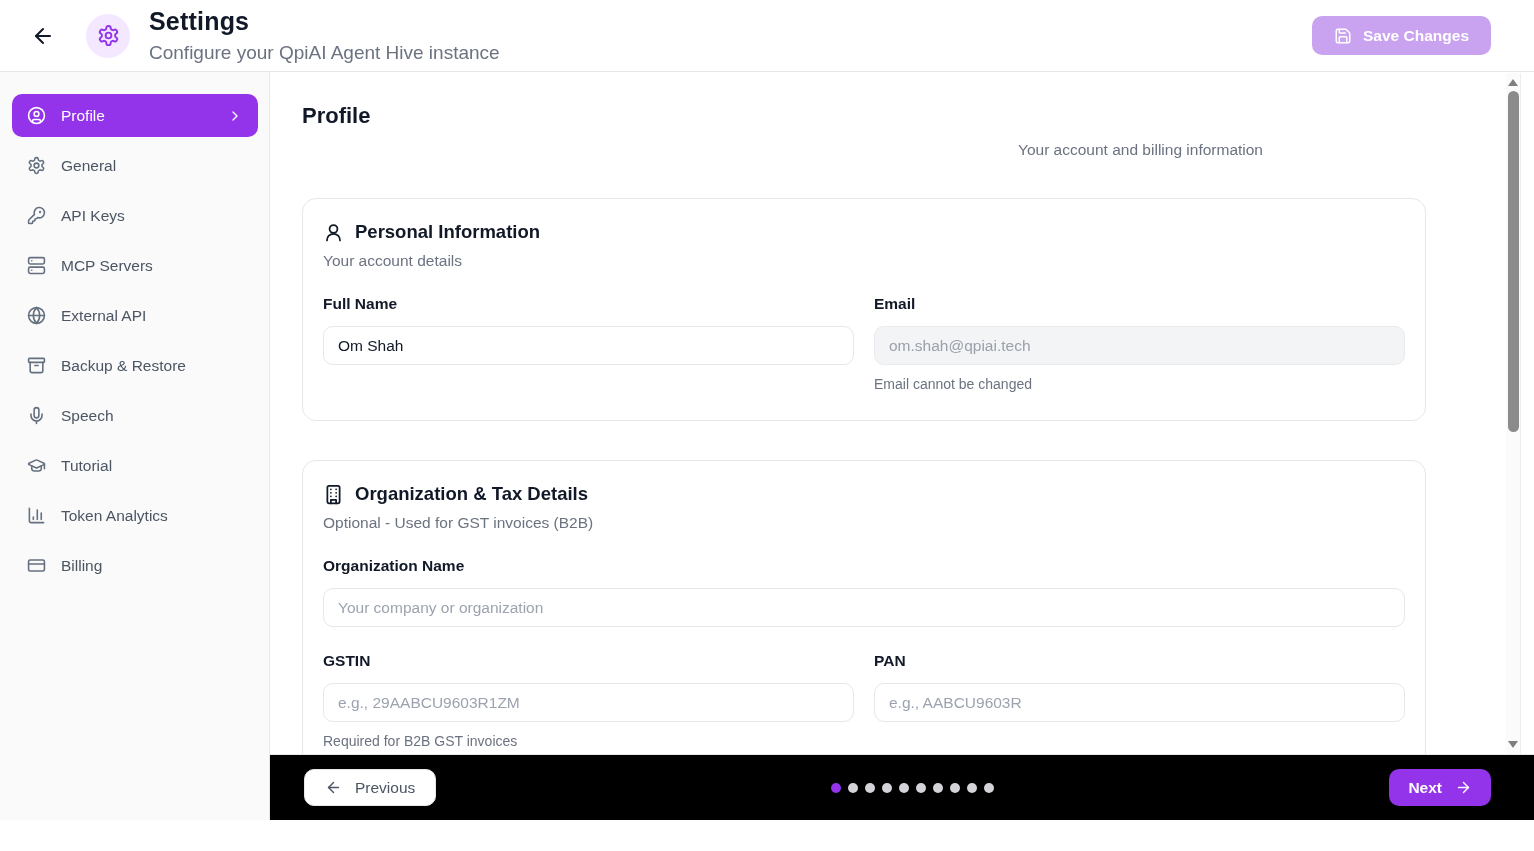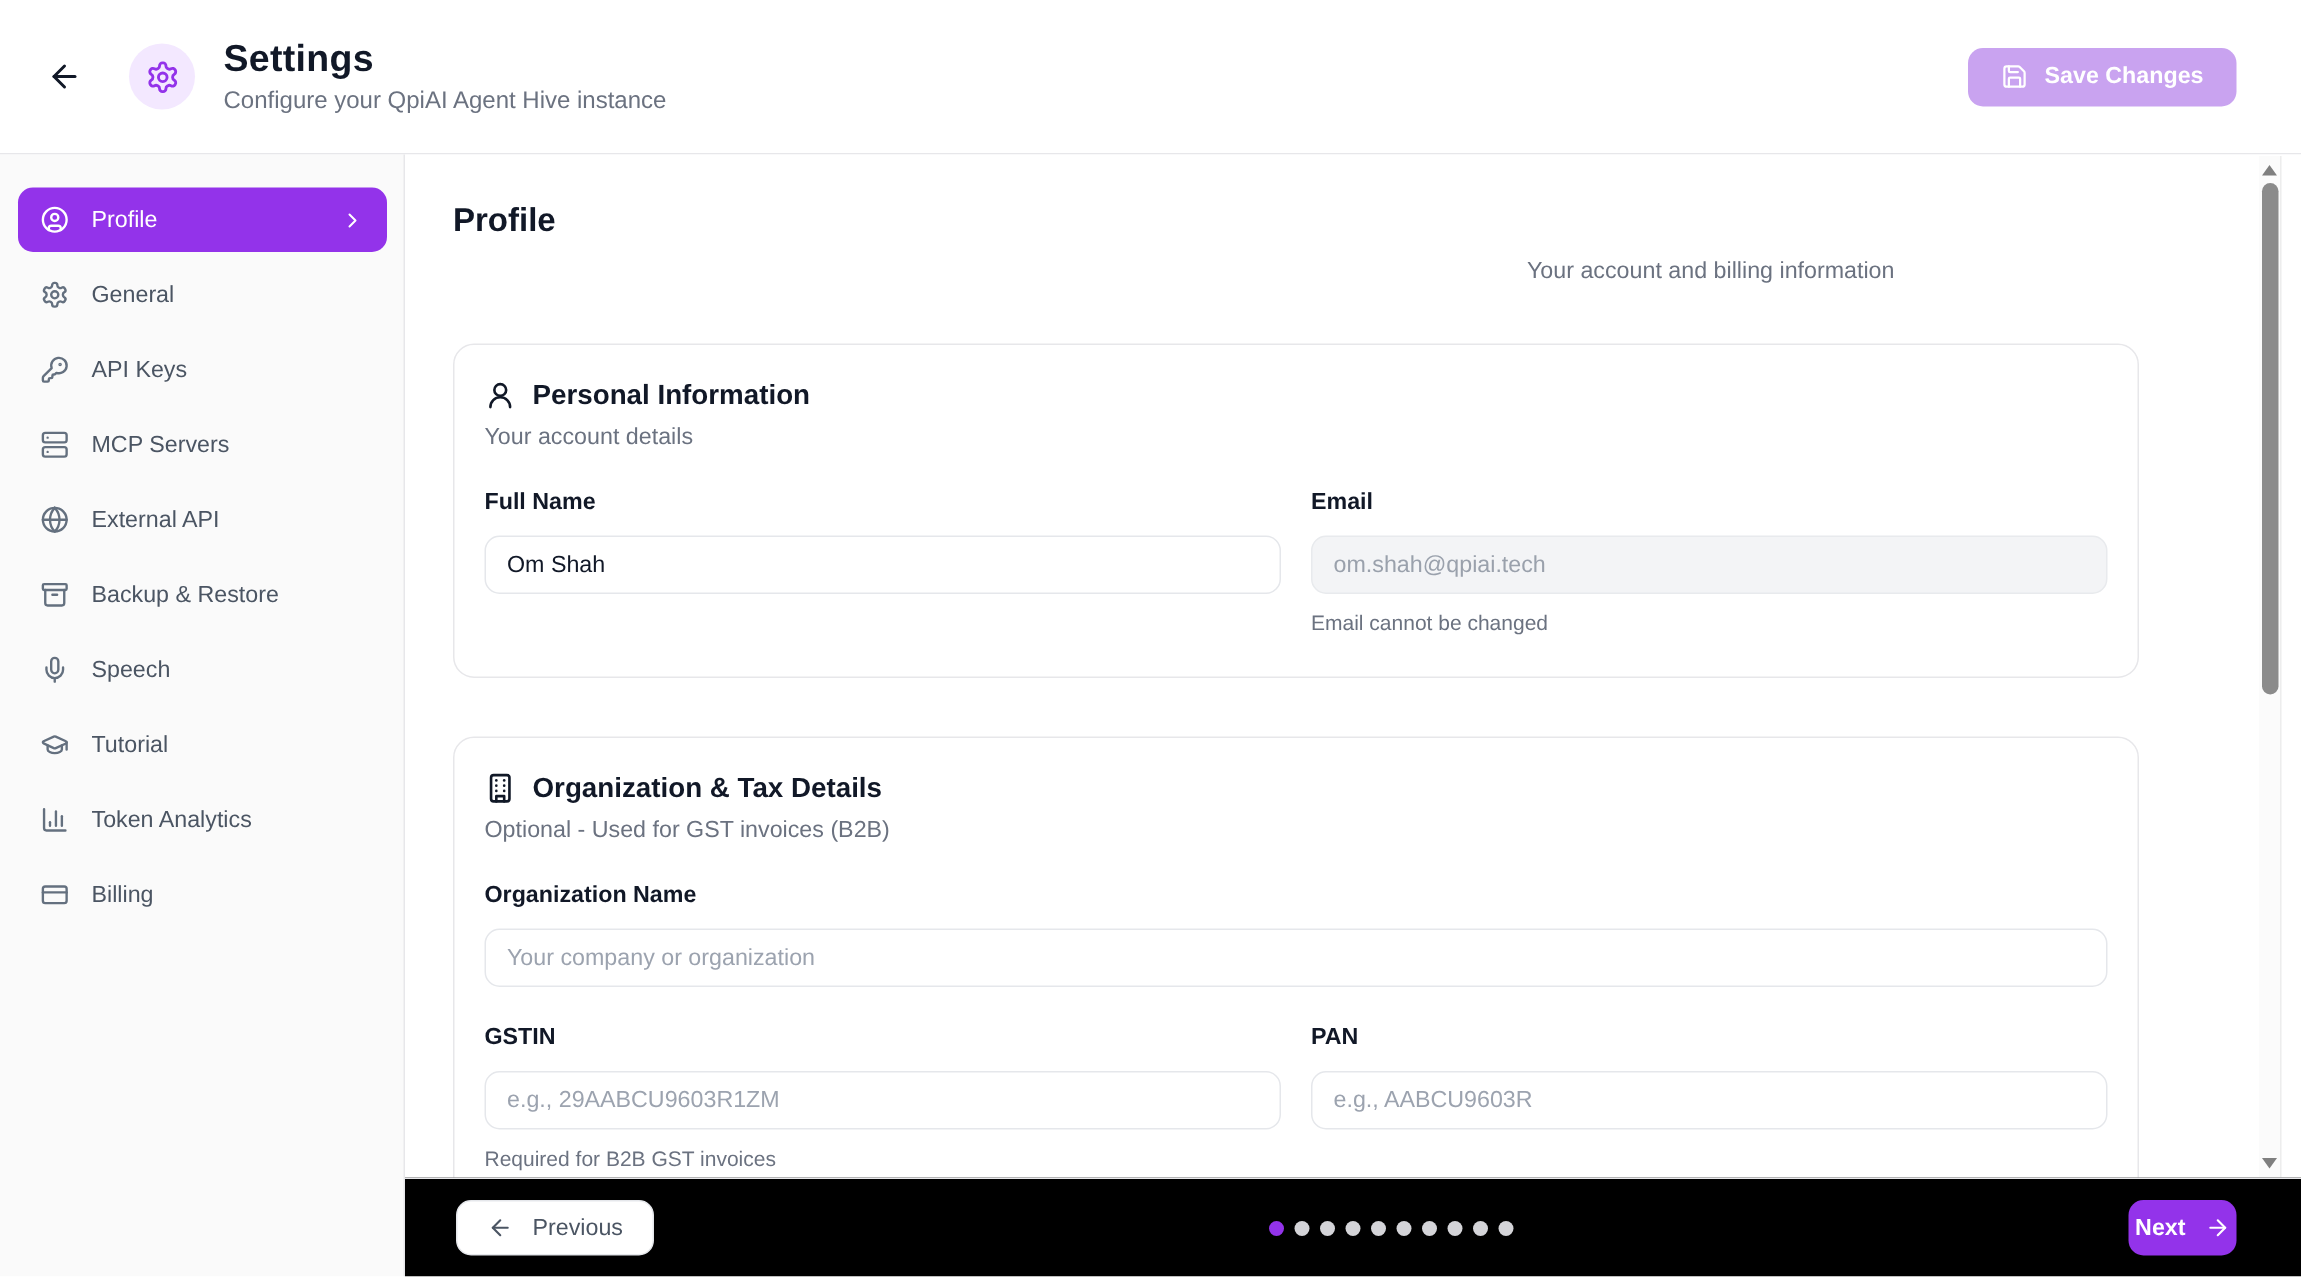--- a/index.html
+++ b/index.html
@@ -6,37 +6,37 @@
   html, body { margin: 0; padding: 0; overflow: hidden; }
   body {
     width: 1534px; height: 851px;
     font-family: "Liberation Sans", sans-serif;
     background: #ffffff; color: #111827;
   }
   .viewport { width: 1534px; height: 851px; position: relative; overflow: hidden; }
 
   
   .header {
-    height: 103px; background: #fff; border-bottom: 1px solid #e7e7ea;
+    height: 72px; background: #fff; border-bottom: 1px solid #e7e7ea;
     display: flex; align-items: center; padding: 0 43px 0 24px;
   }
   .back-btn {
     width: 38px; height: 38px; border: none; background: transparent; cursor: pointer;
     display: flex; align-items: center; justify-content: center; color: #111827; padding: 0;
   }
   .back-btn svg { width: 24px; height: 24px; }
   .header-avatar {
     width: 44px; height: 44px; border-radius: 50%;
     background: var(--accent-bg, #f3e8ff); color: var(--primary, #9333ea);
     display: flex; align-items: center; justify-content: center; margin-left: 24px;
   }
   .header-avatar svg { width: 23px; height: 23px; }
   .header-titles { margin-left: 19px; }
   .header-title { font-size: 25px; font-weight: 700; line-height: 1.15; margin: 0; letter-spacing: .2px; }
-  .header-subtitle { font-size: 16px; color: #6b7280; margin: 6px 0 0 0; }
+  .header-subtitle { font-size: 19px; color: #6b7280; margin: 6px 0 0 0; }
   .save-btn {
     margin-left: auto; height: 39px; padding: 0 22px; border: none; border-radius: 10px;
     background: var(--primary-disabled, #c9a3f0); color: #ffffff;
     font-family: inherit; font-size: 15.5px; font-weight: 700;
     display: flex; align-items: center; gap: 11px; cursor: default;
   }
   .save-btn svg { width: 18px; height: 18px; }
 
   
   .app { display: flex; height: 748px; }
@@ -91,21 +91,21 @@
   .prev-btn {
     height: 37px; padding: 0 20px; background: #fff; border: 1px solid #e5e7eb; border-radius: 10px;
     color: #4b5563; font-family: inherit; font-size: 15.5px; display: flex; align-items: center; gap: 13px;
     cursor: pointer;
   }
   .prev-btn svg { width: 17px; height: 17px; }
   .dots { flex: 1; display: flex; justify-content: center; align-items: center; gap: 7px; }
   .dot { width: 10px; height: 10px; border-radius: 50%; background: var(--dot-inactive, #d4d4d8); cursor: pointer; }
   .dot.active { background: var(--primary, #9333ea); }
   .next-btn {
-    height: 37px; padding: 0 4px; border: none; border-radius: 10px;
+    height: 37px; padding: 0 19px; border: none; border-radius: 10px;
     background: var(--primary, #9333ea); color: #fff; font-family: inherit; font-size: 15.5px; font-weight: 600;
     display: flex; align-items: center; gap: 13px; cursor: pointer;
   }
   .next-btn svg { width: 17px; height: 17px; }
 
   
   .scrollbar {
     position: absolute; top: 1px; right: 13px; width: 15px; height: 681px;
     background: #fbfbfb; border-right: 1px solid #ededed;
     display: flex; flex-direction: column; align-items: center;

